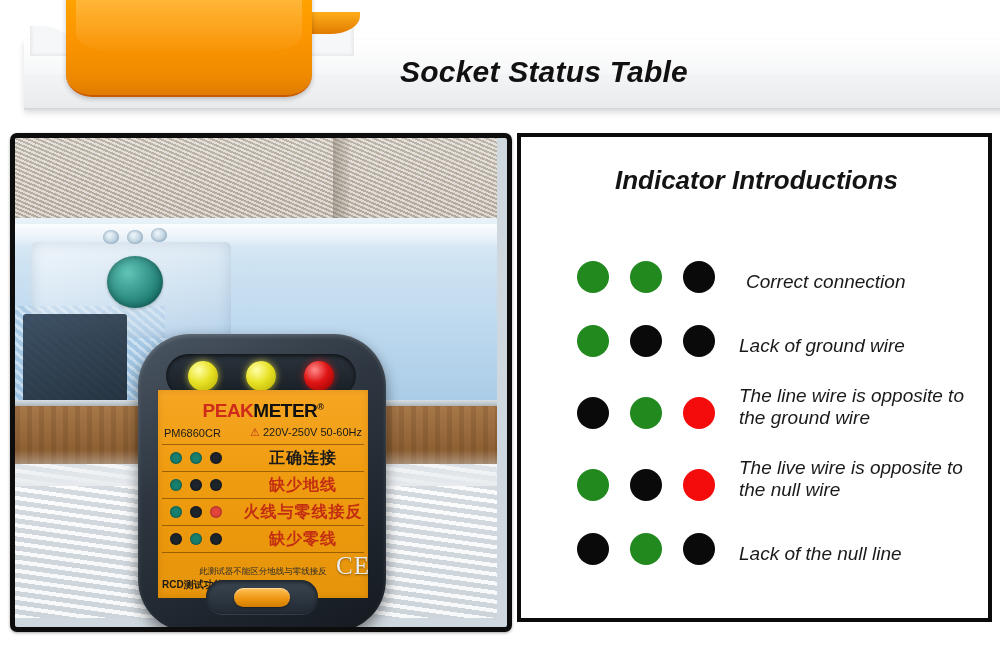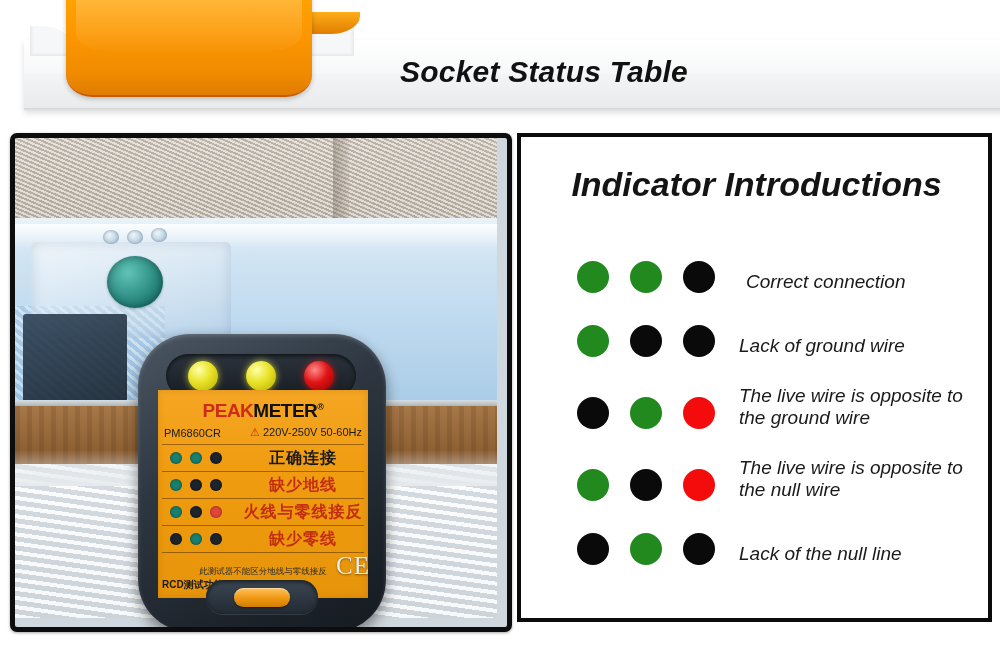--- a/index.html
+++ b/index.html
@@ -330,21 +330,21 @@
     height: 489px;
     border: 4px solid #0b0b0b;
     background: #ffffff;
     box-sizing: border-box;
   }
   #info-title {
     position: absolute;
     left: 0; top: 28px;
     width: 471px;
     text-align: center;
-    font-size: 34px;
+    font-size: 26px;
     font-weight: bold;
     font-style: italic;
     color: #141414;
     white-space: nowrap;
   }
   #indicator-rows {
     position: absolute;
     left: 0; top: 92px;
     width: 471px;
   }
@@ -506,21 +506,21 @@
       </div>
       <div class="ind-label">Lack of ground wire</div>
     </div>
 
     <div class="ind-row tall">
       <div class="ind-dots">
         <span class="ind-dot c-black"></span>
         <span class="ind-dot c-green"></span>
         <span class="ind-dot c-red"></span>
       </div>
-      <div class="ind-label">The live wire is opposite to the ground wire</div>
+      <div class="ind-label">The line wire is opposite to the ground wire</div>
     </div>
 
     <div class="ind-row tall">
       <div class="ind-dots">
         <span class="ind-dot c-green"></span>
         <span class="ind-dot c-black"></span>
         <span class="ind-dot c-red"></span>
       </div>
       <div class="ind-label">The live wire is opposite to the null wire</div>
     </div>

